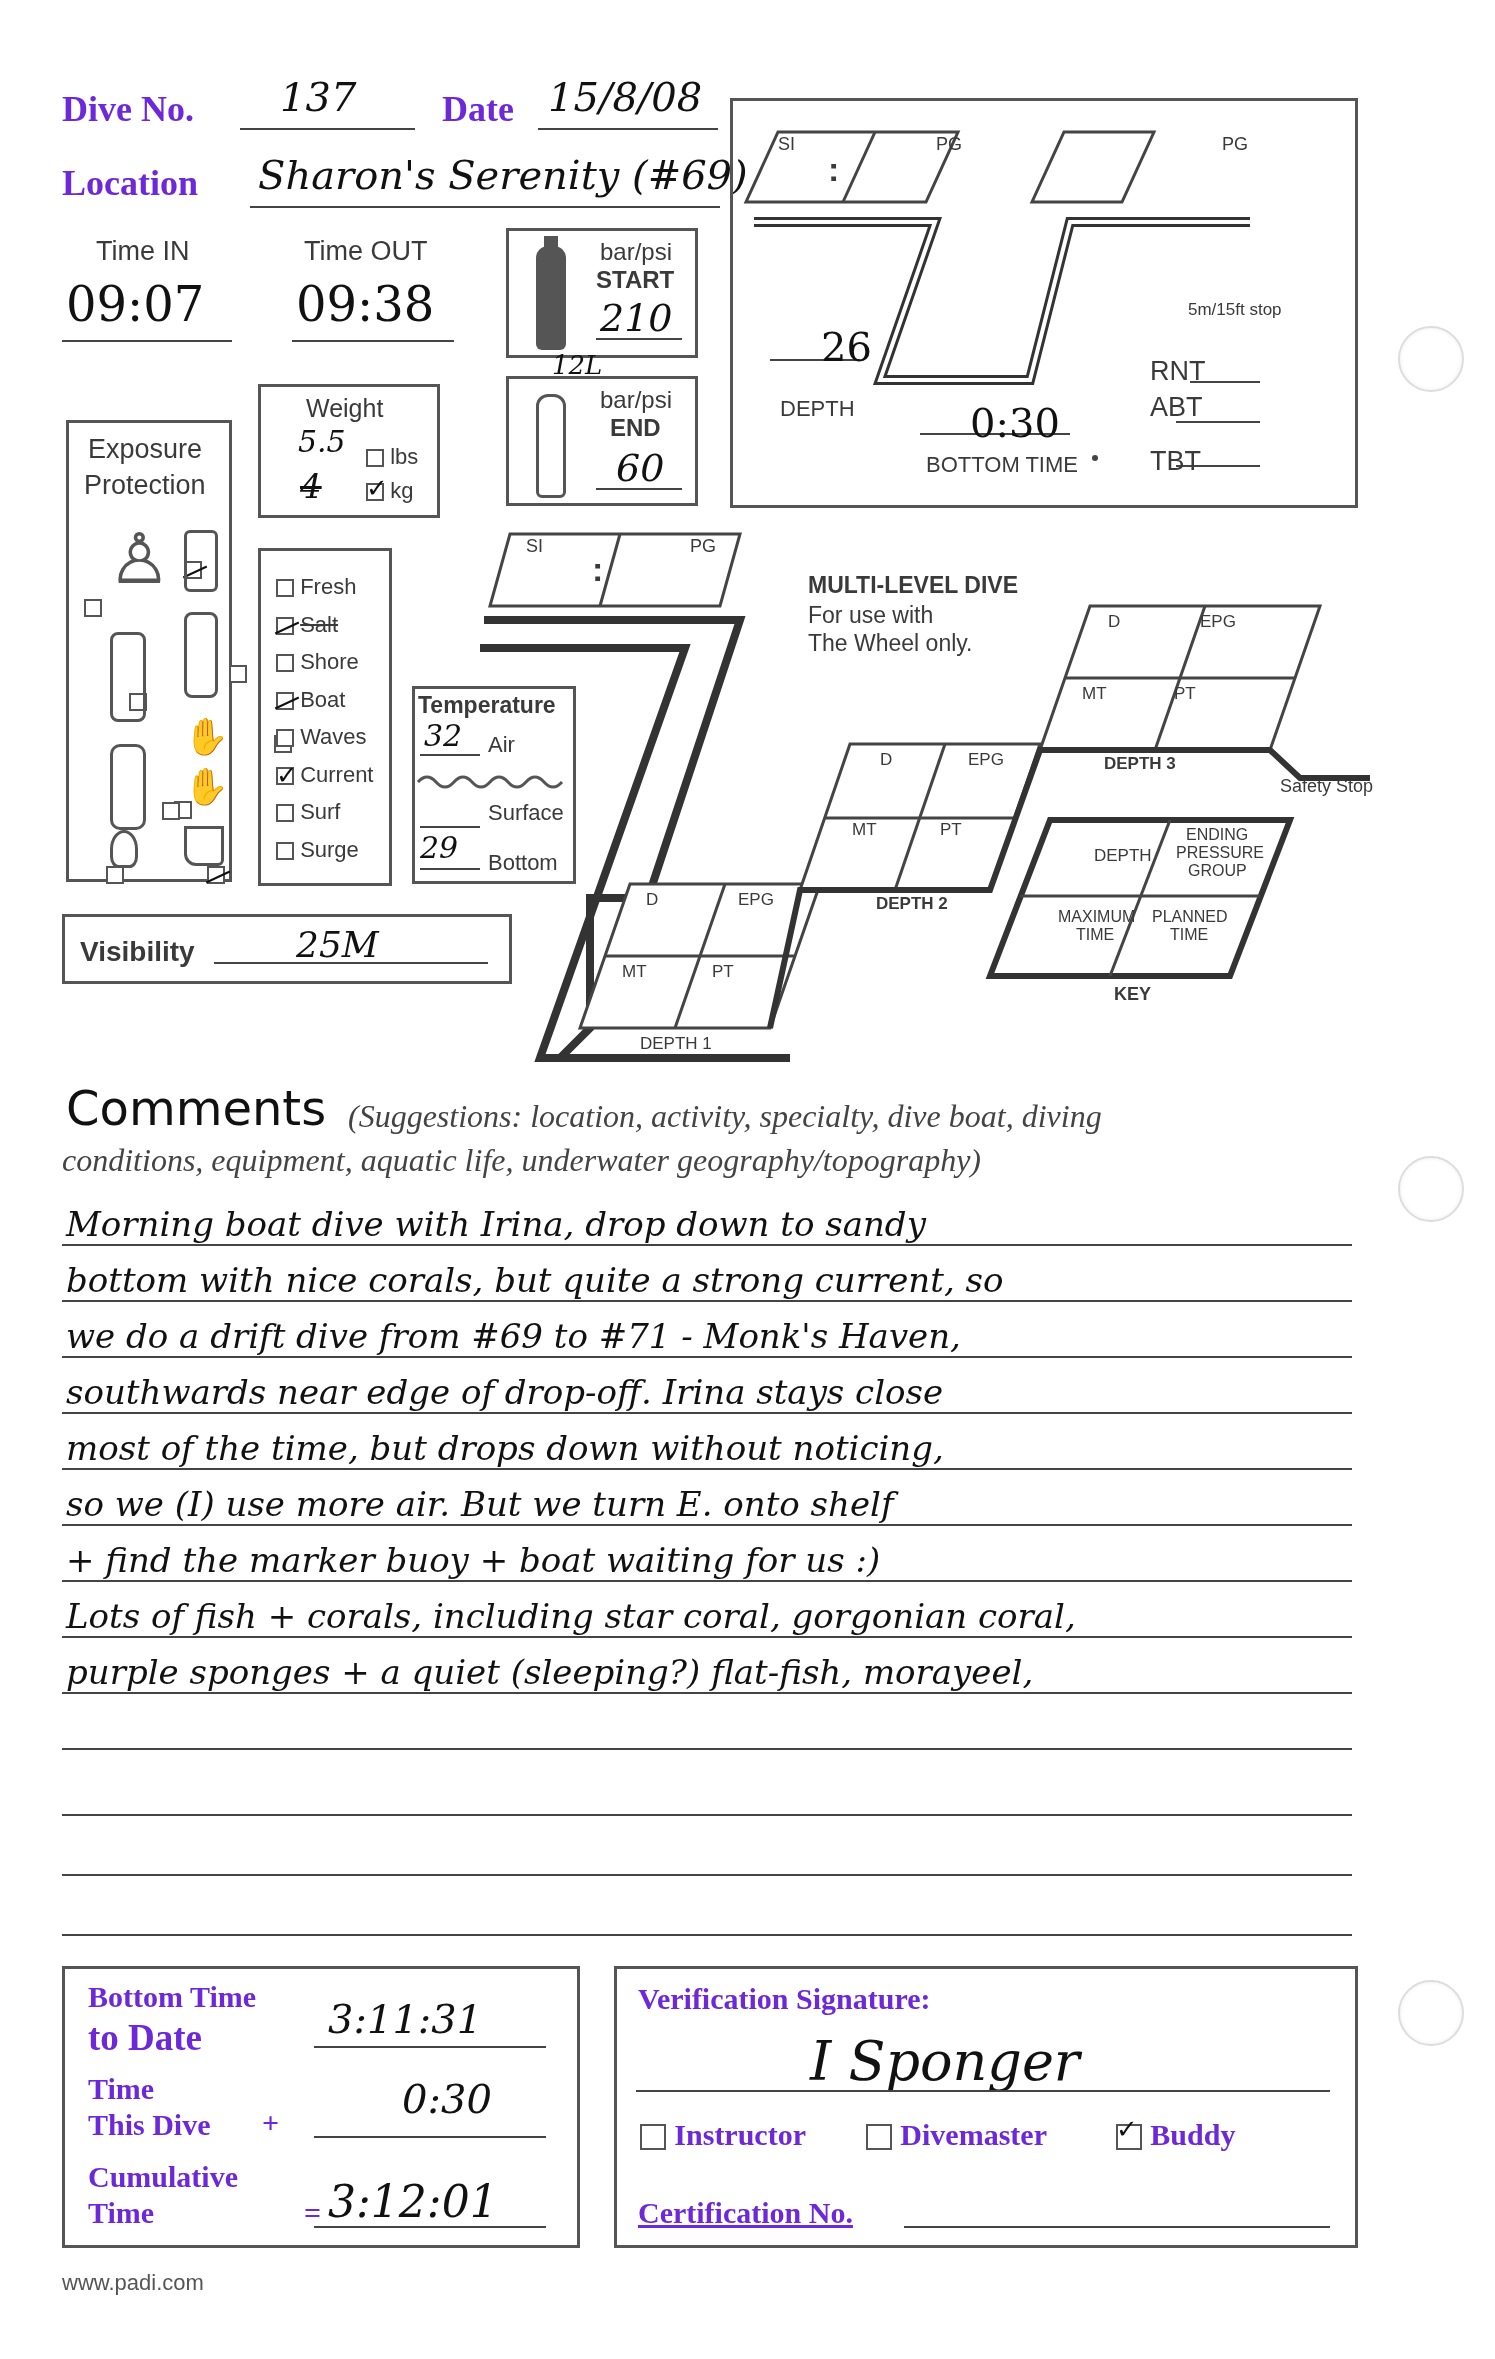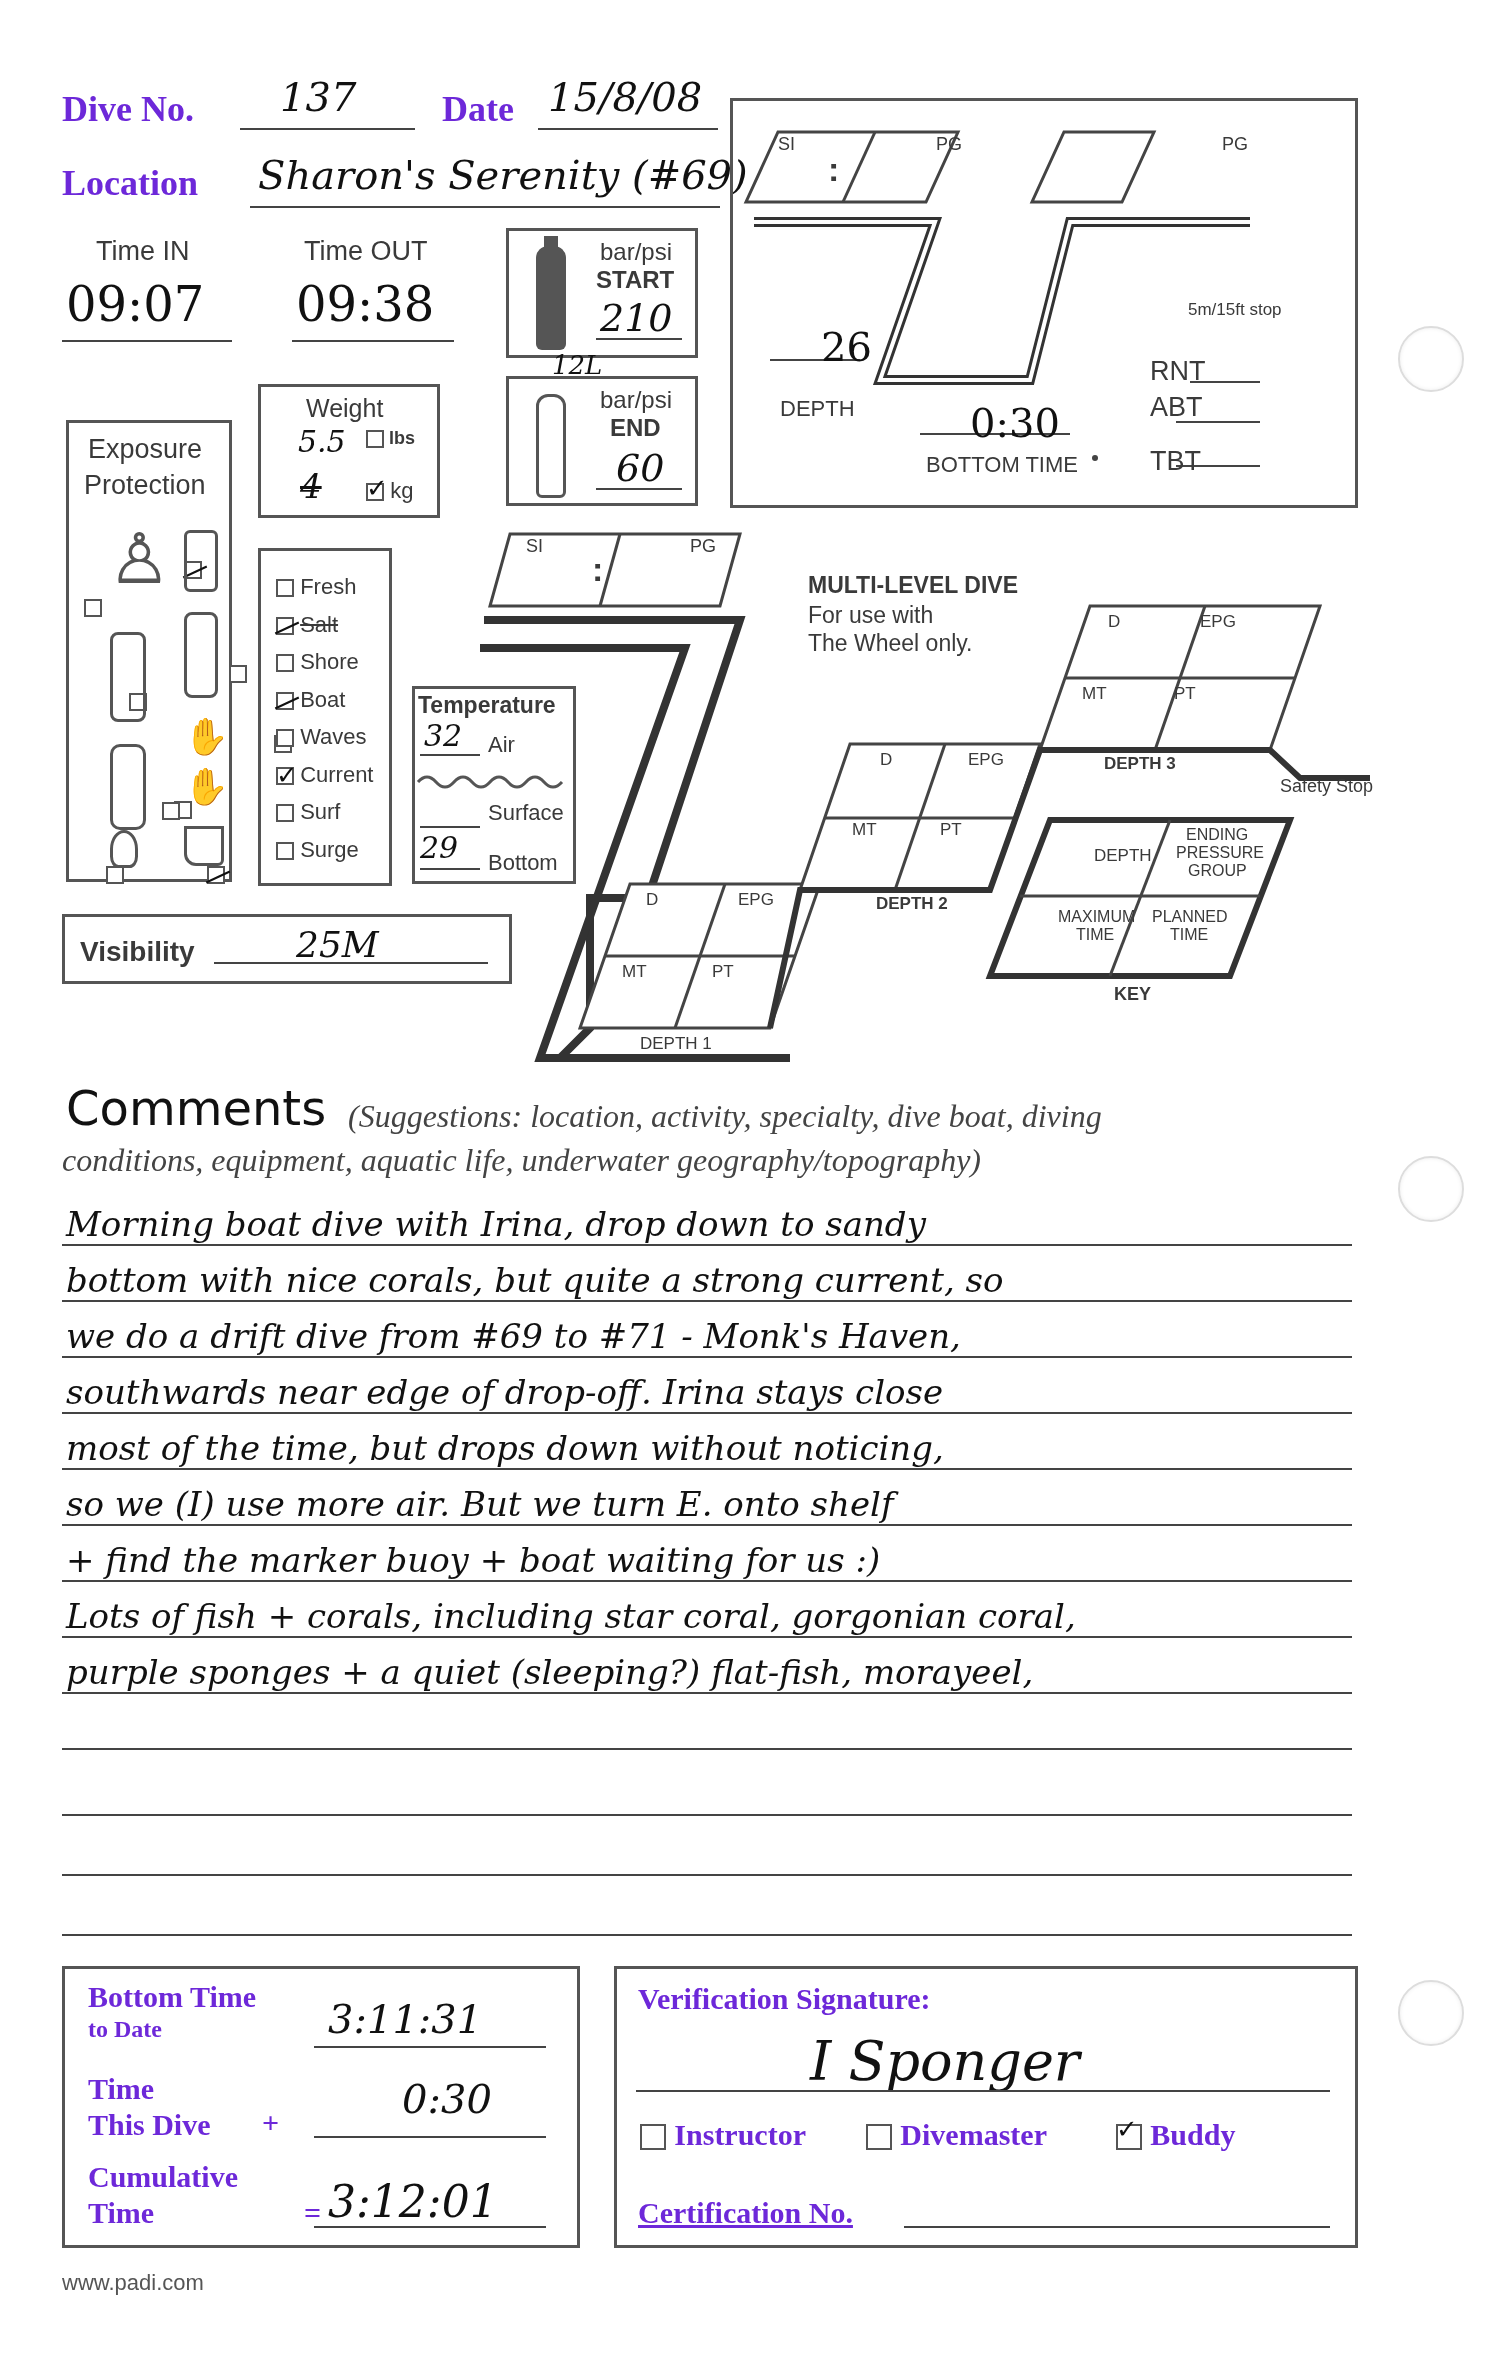--- a/index.html
+++ b/index.html
@@ -55,21 +55,21 @@
 <div class="abs" style="left:536px;top:394px;width:30px;height:104px;border:3px solid #555;box-sizing:border-box;border-radius:12px 12px 6px 6px;background:#fff;"></div>
 <div class="abs lbl" style="left:600px;top:386px;font-size:24px;">bar/psi</div>
 <div class="abs lbl" style="left:610px;top:414px;font-size:24px;font-weight:bold;">END</div>
 <div class="abs hand" style="left:616px;top:446px;font-size:38px;">60</div>
 <div class="uline" style="left:596px;top:488px;width:86px;"></div>
 
 <div class="box" style="left:258px;top:384px;width:182px;height:134px;"></div>
 <div class="abs lbl" style="left:306px;top:394px;font-size:25px;">Weight</div>
 <div class="abs hand" style="left:298px;top:424px;font-size:30px;">5.5</div>
 <div class="abs hand" style="left:300px;top:466px;font-size:34px;text-decoration:line-through;">4</div>
-<div class="abs" style="left:366px;top:428px;font-size:18px;font-weight:bold;">
+<div class="abs" style="left:366px;top:444px;font-size:22px;">
   <span class="cb"></span>
   <span class="lbl">lbs</span>
 </div>
 <div class="abs" style="left:366px;top:478px;font-size:22px;">
   <span class="cb checked"></span>
   <span class="lbl">kg</span>
 </div>
 
 <div class="box" style="left:66px;top:420px;width:166px;height:462px;"></div>
 <div class="abs lbl" style="left:88px;top:434px;font-size:27px;">Exposure</div>
@@ -247,21 +247,21 @@
 <div class="cmt-line hand" style="top:1316px;">we do a drift dive from #69 to #71 - Monk's Haven,</div>
 <div class="cmt-line hand" style="top:1372px;">southwards near edge of drop-off. Irina stays close</div>
 <div class="cmt-line hand" style="top:1428px;">most of the time, but drops down without noticing,</div>
 <div class="cmt-line hand" style="top:1484px;">so we (I) use more air. But we turn E. onto shelf</div>
 <div class="cmt-line hand" style="top:1540px;">+ find the marker buoy + boat waiting for us :)</div>
 <div class="cmt-line hand" style="top:1596px;">Lots of fish + corals, including star coral, gorgonian coral,</div>
 <div class="cmt-line hand" style="top:1652px;">purple sponges + a quiet (sleeping?) flat-fish, morayeel,</div>
 
 <div class="box" style="left:62px;top:1966px;width:518px;height:282px;"></div>
 <div class="abs serif-b" style="left:88px;top:1980px;font-size:30px;">Bottom Time</div>
-<div class="abs serif-b" style="left:88px;top:2016px;font-size:24px;">to Date</div>
+<div class="abs serif-b" style="left:88px;top:2016px;font-size:37px;">to Date</div>
 <div class="abs hand" style="left:328px;top:1996px;font-size:40px;">3:11:31</div>
 <div class="uline" style="left:314px;top:2046px;width:232px;"></div>
 
 <div class="abs serif-b" style="left:88px;top:2072px;font-size:30px;">Time</div>
 <div class="abs serif-b" style="left:88px;top:2108px;font-size:30px;">This Dive</div>
 <div class="abs serif-b" style="left:262px;top:2106px;font-size:30px;">+</div>
 <div class="abs hand" style="left:402px;top:2076px;font-size:40px;">0:30</div>
 <div class="uline" style="left:314px;top:2136px;width:232px;"></div>
 
 <div class="abs serif-b" style="left:88px;top:2160px;font-size:30px;">Cumulative</div>

